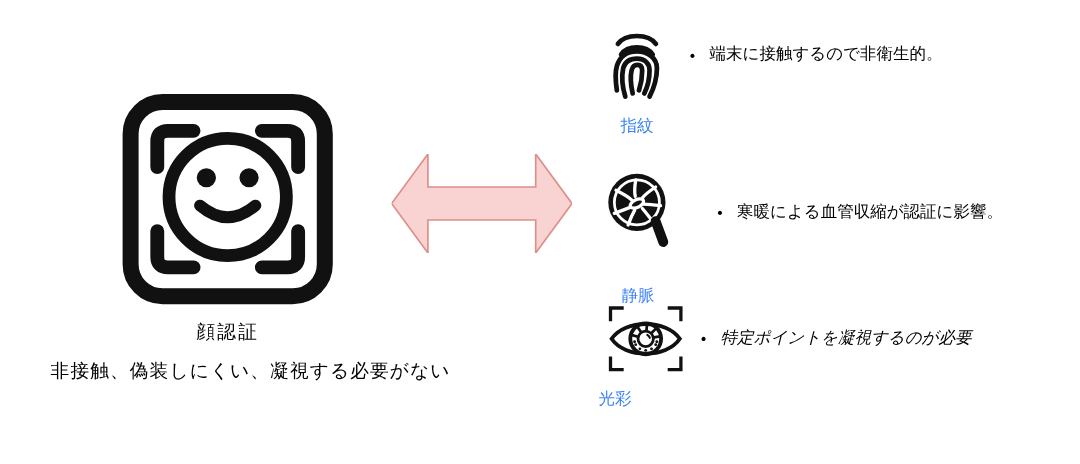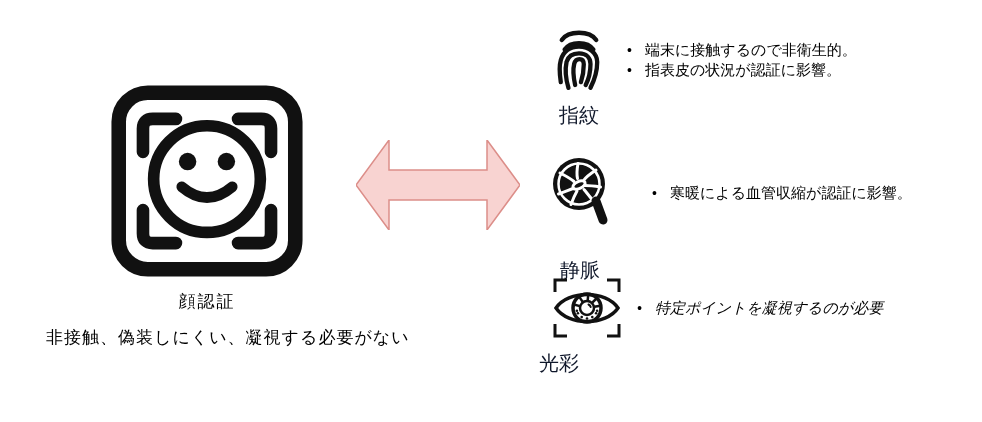--- a/index.html
+++ b/index.html
@@ -7,24 +7,24 @@
     position:relative;
     width:982px;height:422px;
     background:#ffffff;
     font-family:"Liberation Sans","DejaVu Sans",sans-serif;
     color:#000;
     overflow:hidden;
   }
   .abs{position:absolute;}
   .icon{color:#111111;}
   .label{
-    font-size:20px;
+    font-size:15px;
     line-height:18px;
     text-align:center;
-    color:#0f172a;
+    color:#3b82f6;
     white-space:nowrap;
   }
   .face-label{
     font-size:17px;
     letter-spacing:2px;
     text-align:center;
   }
   .face-desc{
     font-size:17px;
     letter-spacing:1px;
@@ -33,20 +33,21 @@
   ul.bullets{
     margin:0;padding:0;
     list-style:none;
     font-size:15px;
     line-height:20px;
   }
   ul.bullets li{
     position:relative;
     padding-left:18px;
     white-space:nowrap;
+    text-align:right;
   }
   ul.bullets li::before{
     content:"\2022";
     position:absolute;
     left:0;top:0;
     font-size:14px;
   }
 </style>
 </head>
 <body>
@@ -81,21 +82,20 @@
         <path d="M6 14 C13 4 35 4 42 14"></path>
         <path d="M9 24 C15 15 33 15 39 24"></path>
         <path d="M5 58 C3.5 48 3.5 40 5 35 C8 25 15 21 24 21 C35 21 43 28 43 37 C43 47 40 56 36 64"></path>
         <path d="M13 64 C10 54 9.5 44 11 37 C13 30 18 28 24 28 C32 28 36 33 36 39 C36 47 34 55 31 61"></path>
         <path d="M20 61 C18 52 17.5 45 19 39 C20 35 22 34 24.5 34 C27.5 34 29 36 29 39.5 C29 45 28 52 26 58"></path>
       </g>
     </svg>
     <div class="abs label" style="left:556px;top:106px;width:46px;">指紋</div>
     <ul class="bullets abs" style="left:627px;top:40px;">
       <li><span>端末に接触するので非衛生的。</span></li>
-      <li><span>指表皮の状況が認証に影響。</span></li>
     </ul>
   </div>
 
   <div>
     <svg class="abs icon" style="left:551px;top:156px;" width="58" height="71" viewBox="0 0 58 71" aria-hidden="true">
       <circle cx="28" cy="28" r="26" fill="#111"></circle>
       <circle cx="28" cy="28" r="20.5" fill="none" stroke="#fff" stroke-width="2.5"></circle>
       <g fill="none" stroke="#fff" stroke-width="3" stroke-linecap="round">
         <ellipse cx="28" cy="29" rx="6.5" ry="3.5" transform="rotate(-25 28 29)"></ellipse>
         <path d="M9 17 C15 20 20 23 23 25.5"></path>

